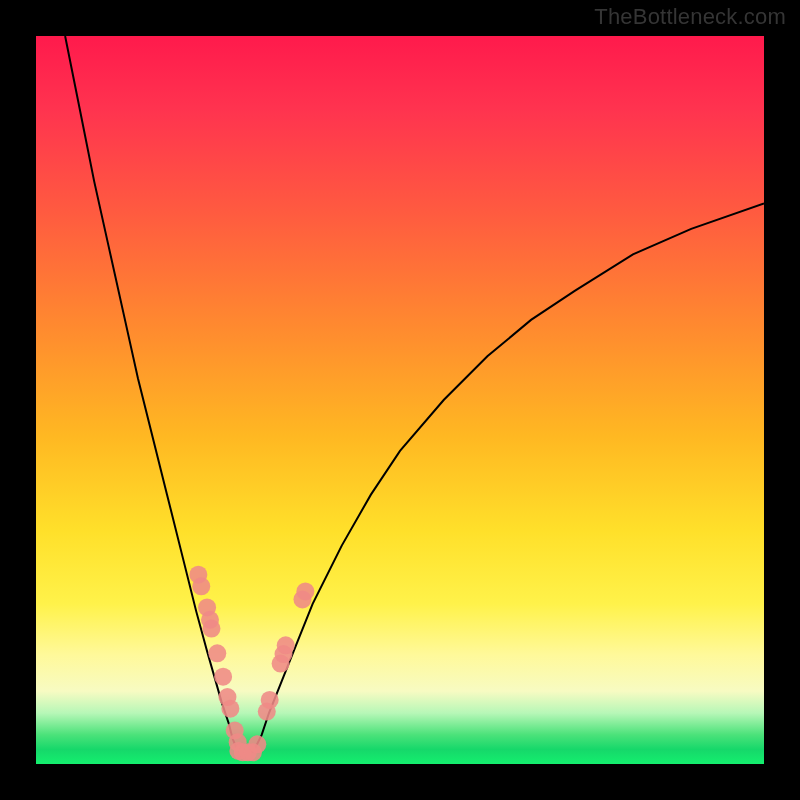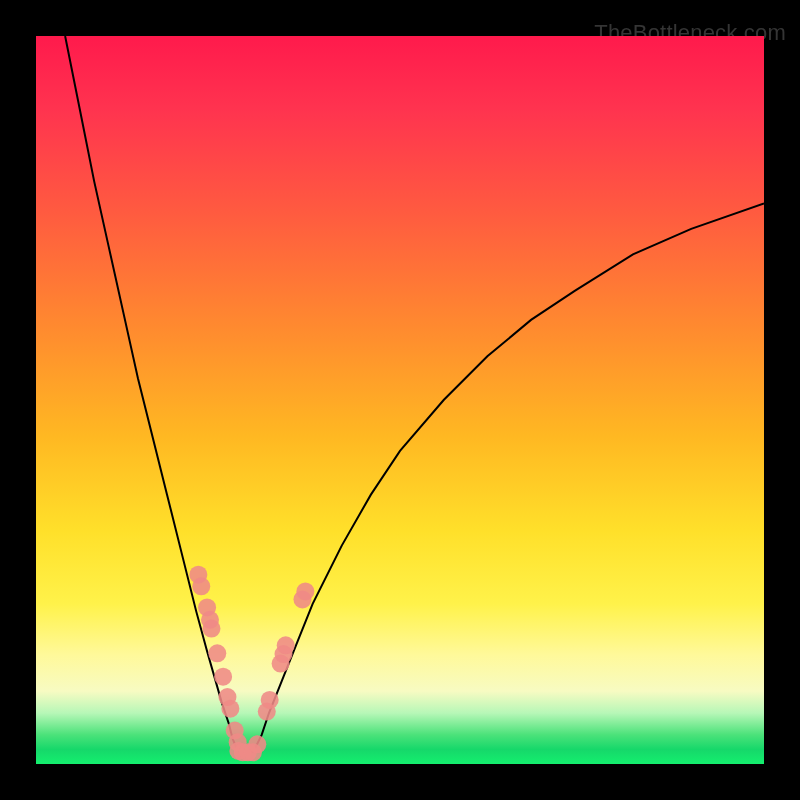--- a/index.html
+++ b/index.html
@@ -44,21 +44,21 @@
   .plot-svg {
     position: absolute;
     left: 0;
     top: 0;
     width: 728px;
     height: 728px;
     display: block;
   }
   .watermark {
     position: absolute;
-    top: 20px;
+    top: 4px;
     right: 14px;
     color: #3a3a3a;
     font-size: 22px;
     font-weight: 400;
     letter-spacing: 0.2px;
     user-select: none;
     opacity: 0.92;
   }
   
   .dot {

